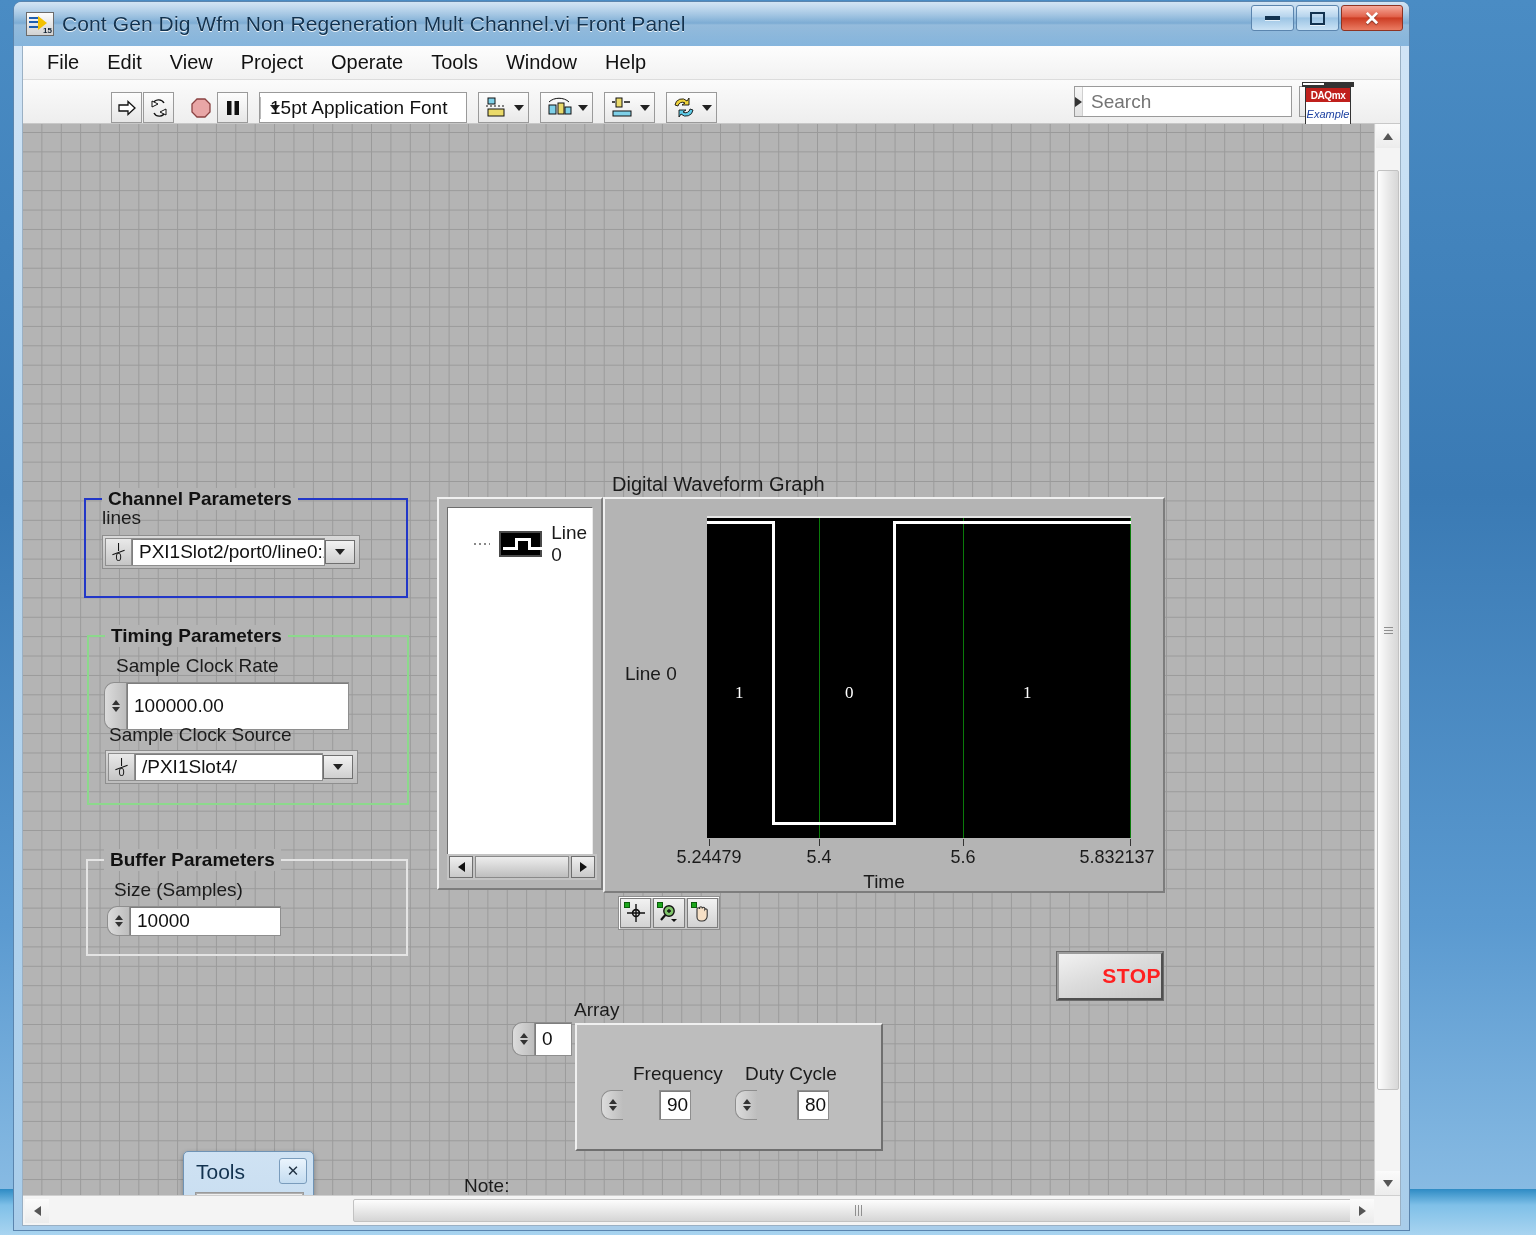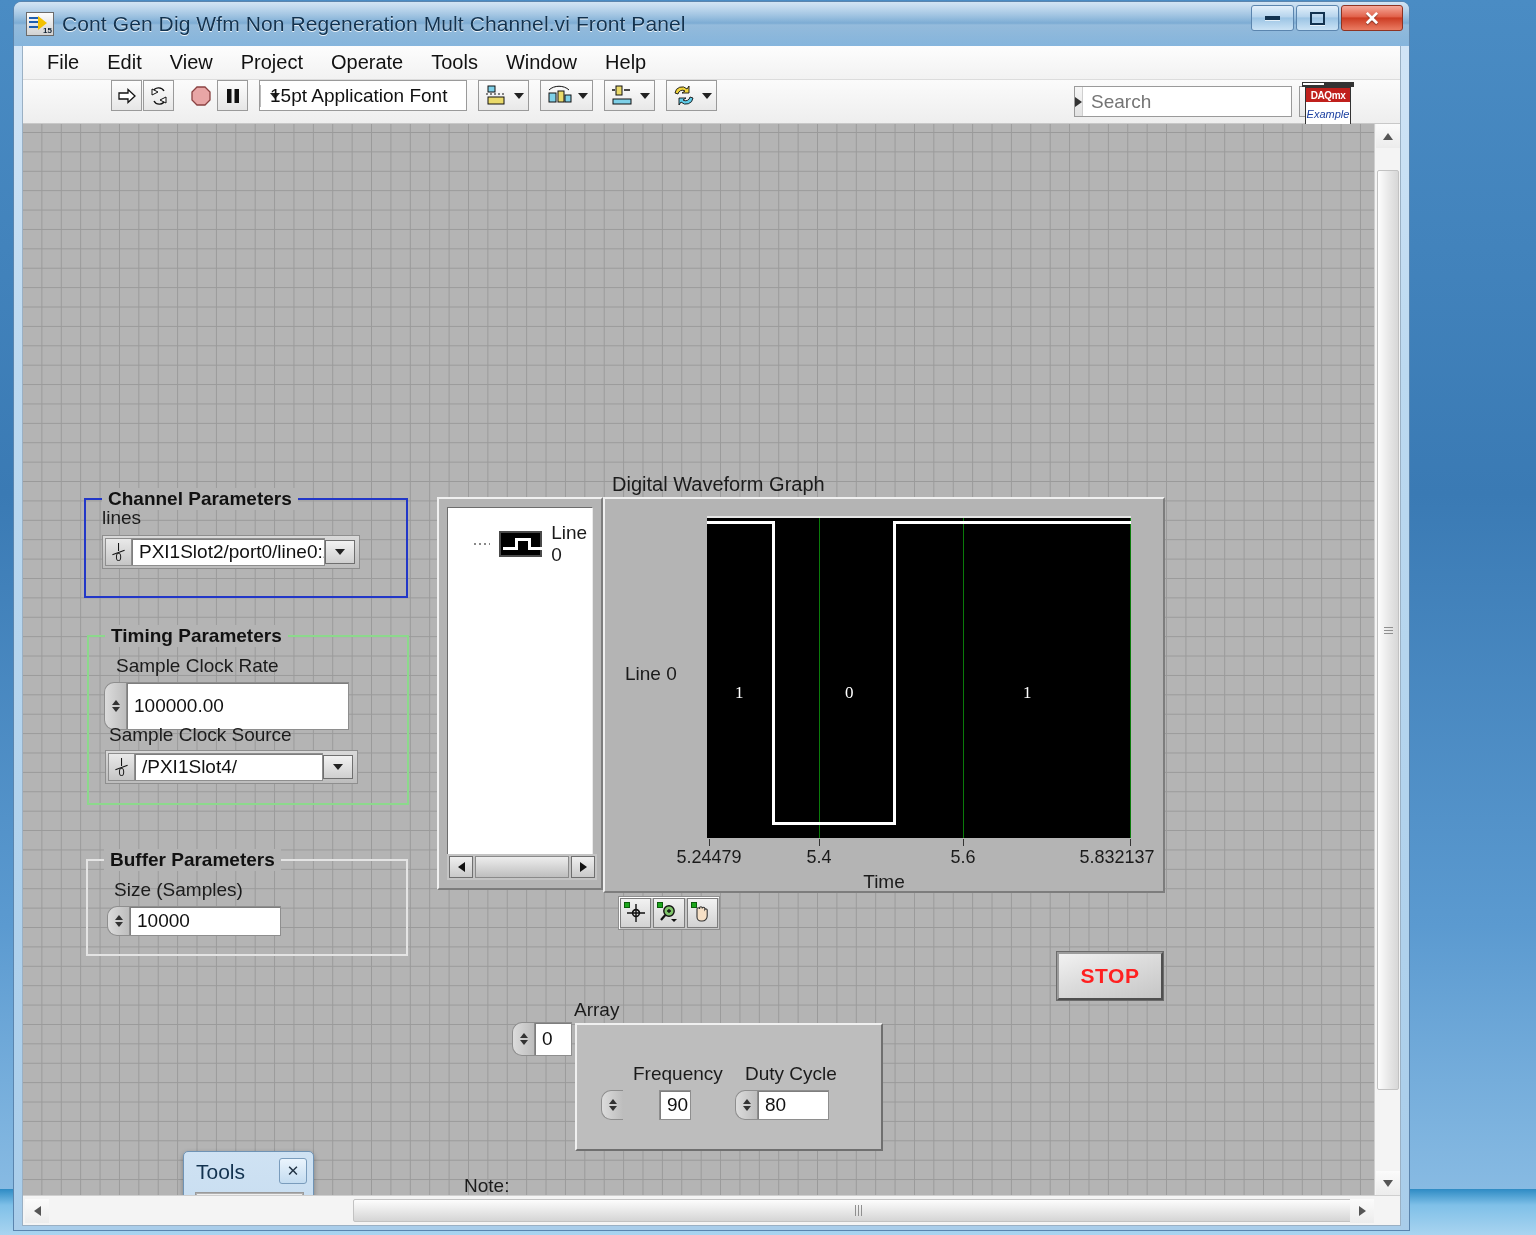--- a/index.html
+++ b/index.html
@@ -74,21 +74,21 @@
     height:34px; background:linear-gradient(180deg,#fdfdfd,#f2f2f2);
     border-bottom:1px solid #dcdcdc;
     display:flex; align-items:center; padding-left:12px; gap:4px;
     position:relative;
   }
   .menu{ font-size:20px; color:#111; padding:3px 12px; border-radius:3px; white-space:nowrap;}
   
   #toolbar{
     height:44px; background:linear-gradient(180deg,#fbfbfb,#eeeeee);
     border-bottom:1px solid #c8c8c8;
-    display:flex; align-items:flex-start; padding-left:88px; gap:0px;
+    display:flex; align-items:flex-end; padding-left:88px; gap:0px;
     position:relative;
   }
   .tbtn{
     width:31px;height:31px;margin-right:1px;
     border:1px solid #9a9a9a; background:linear-gradient(180deg,#fdfdfd,#e6e6e6);
     display:flex;align-items:center;justify-content:center;position:relative;
   }
   .tbtn.flat{border:none;background:transparent;}
   .tgap{width:10px;}
   .fontbox{
@@ -255,21 +255,21 @@
   .gpbtn{width:32px;height:30px;margin:1px;border:1px solid #7d7d7d;
     background:linear-gradient(180deg,#f2f2f2,#d2d2d2);position:relative;
     display:flex;align-items:center;justify-content:center;}
   .gpled{position:absolute;left:3px;top:3px;width:6px;height:6px;background:#1ca61c;border:1px solid #0a5c0a;}
 
   
   #stopbtn{
     position:absolute;left:1034px;top:828px;width:106px;height:48px;
     background:linear-gradient(160deg,#f2f2f2 0%,#dcdcdc 45%,#c6c6c6 100%);
     border:2px solid; border-color:#9c9c9c #4f4f4f #4f4f4f #9c9c9c;
-    display:flex;align-items:center;justify-content:center;
+    display:flex;align-items:center;justify-content:flex-end;
     font-size:21px;font-weight:bold;color:#ff2020;letter-spacing:.5px;
     box-shadow:0 0 0 1px #6b6b6b;
   }
 
   
   #arraybox{
     position:absolute;left:552px;top:899px;width:308px;height:128px;
     background:#bdbdbd;
     border:2px solid;border-color:#f0f0f0 #6f6f6f #6f6f6f #f0f0f0;
   }
@@ -599,21 +599,21 @@
         <div id="arraybox"></div>
         <div class="lbl" style="left:590px;top:939px;margin-left:20px;">Frequency</div>
         <div class="ctrl" style="left:578px;top:966px;width:90px;height:30px;">
           <div class="spin">
             <div class="up"></div>
               <div class="dn"></div>
           </div>
           <div class="field" style="flex:1;margin-left:36px;">90</div>
         </div>
         <div class="lbl" style="left:722px;top:939px;">Duty Cycle</div>
-        <div class="ctrl" style="left:712px;top:966px;width:94px;height:30px;">
+        <div class="ctrl" style="left:712px;top:966px;width:94px;height:30px;gap:40px;">
           <div class="spin">
             <div class="up"></div>
               <div class="dn"></div>
           </div>
           <div class="field" style="flex:1;">80</div>
         </div>
 
         <div id="notewrap">
           <div class="line" style="margin-bottom:34px;">Note:</div>
 

